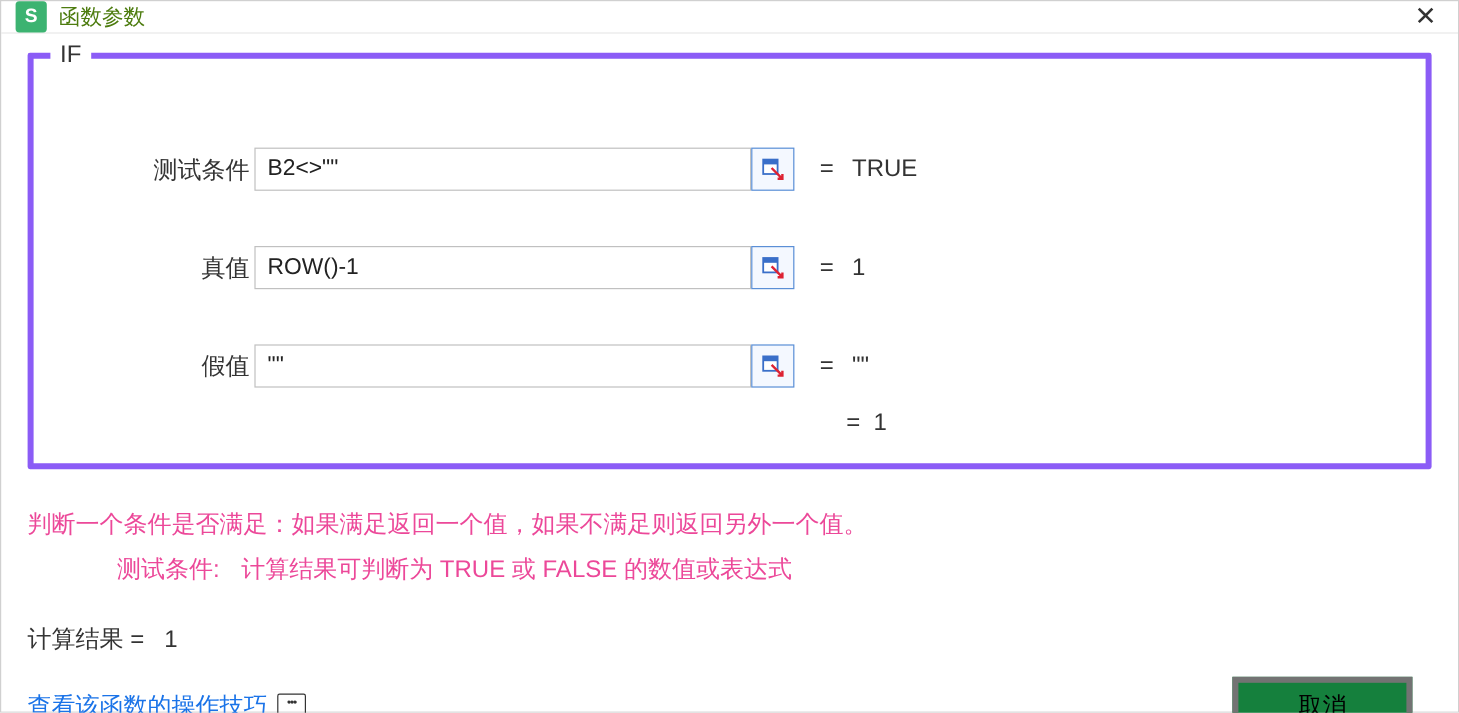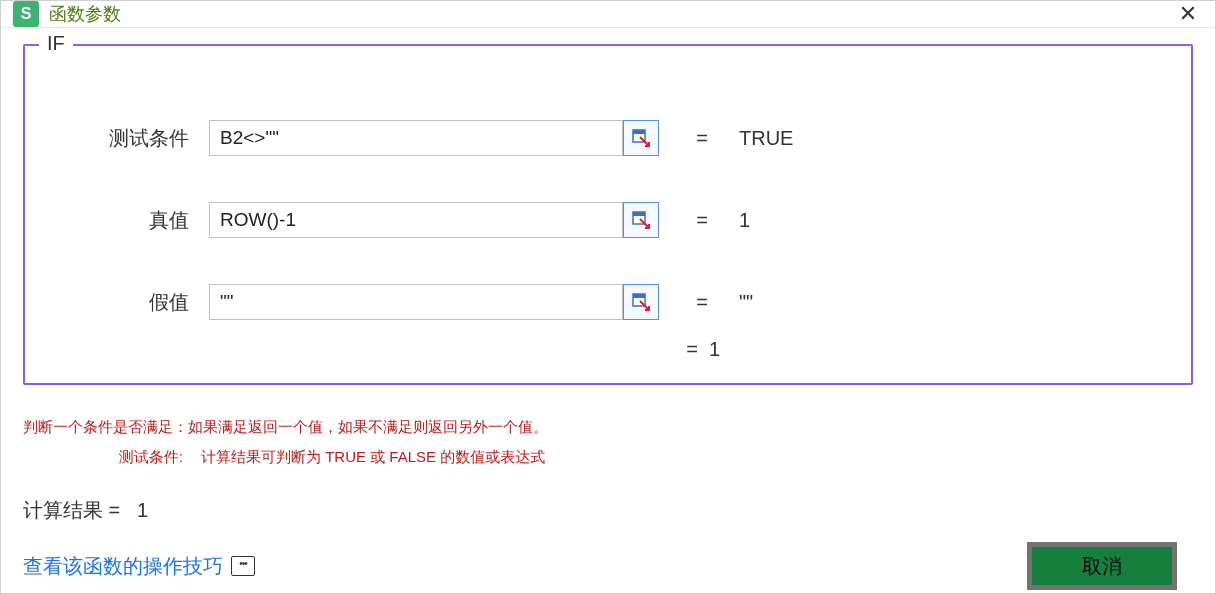--- a/index.html
+++ b/index.html
@@ -55,40 +55,40 @@
       text-align: center;
       line-height: 1;
     }
     .content {
       flex: 1;
       padding: 16px 22px 0 22px;
       display: flex;
       flex-direction: column;
     }
     .fieldset {
-      border: 2px solid #8b5cf6;
+      border: 5px solid #8b5cf6;
       border-radius: 2px;
-      padding: 28px 30px 22px 14px;
+      padding: 28px 30px 22px 30px;
       position: relative;
       margin-bottom: 6px;
     }
     .legend {
       position: absolute;
       top: -14px;
       left: 14px;
       background: #fff;
       padding: 0 8px;
       font-size: 20px;
       color: #333;
     }
     .param-row {
       display: flex;
       align-items: center;
       margin-bottom: 16px;
-      gap: 20px;
+      gap: 4px;
       margin-top: 46px;
     }
     .param-label {
       width: 150px;
       text-align: right;
       font-size: 20px;
       color: #333;
     }
     .param-input-wrap {
       display: flex;
@@ -133,22 +133,22 @@
     .overall-row {
       display: flex;
       align-items: center;
       margin-top: 18px;
     }
     .overall-spacer {
       width: 630px;
     }
     .desc-block {
       margin-top: 24px;
-      font-size: 15px;
-      color: #b91c1c;
+      font-size: 20px;
+      color: #ec4899;
       line-height: 1.6;
     }
     .arg-desc {
       display: flex;
       margin-top: 6px;
     }
     .arg-desc-label {
       width: 178px;
       text-align: right;
       padding-right: 18px;

